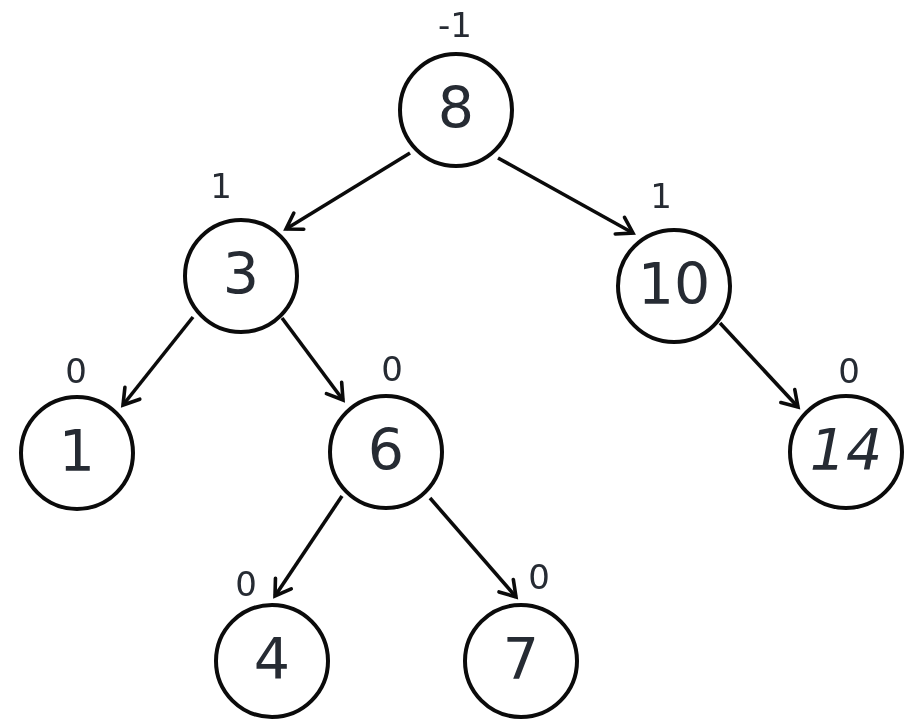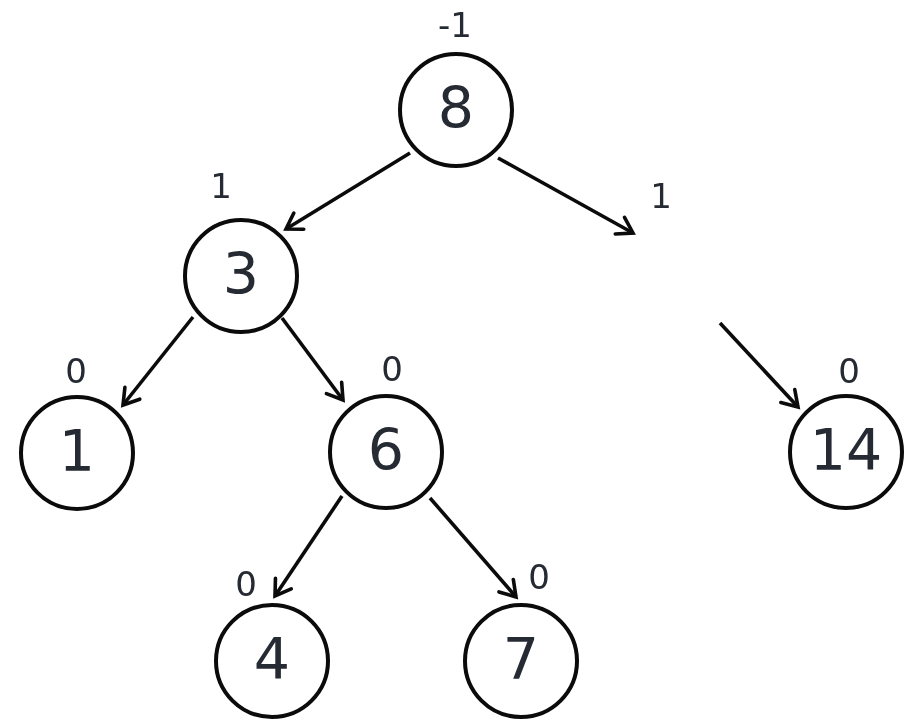--- a/index.html
+++ b/index.html
@@ -82,27 +82,30 @@
   <span class="annotation" style="left:849px; top:371px;">0</span>
   <span class="annotation" style="left:246px; top:584px;">0</span>
   <span class="annotation" style="left:539px; top:577px;">0</span>
 
   <div class="tree-node" style="left:456px; top:110px;">
     <span class="node-value">8</span>
   </div>
   <div class="tree-node" style="left:241px; top:276px;">
     <span class="node-value">3</span>
   </div>
+  <div class="tree-node" style="left:674px; top:286px;">
+    <span class="node-value">10</span>
+  </div>
   <div class="tree-node" style="left:77px; top:453px;">
     <span class="node-value">1</span>
   </div>
   <div class="tree-node" style="left:386px; top:452px;">
     <span class="node-value">6</span>
   </div>
-  <div class="tree-node" style="left:846px; top:452px;">
+  <div class="tree-node" style="left:846px; top:452px;font-style:italic;">
     <span class="node-value">14</span>
   </div>
   <div class="tree-node" style="left:272px; top:661px;">
     <span class="node-value">4</span>
   </div>
   <div class="tree-node" style="left:521px; top:661px;">
     <span class="node-value">7</span>
   </div>
 
 </div>

